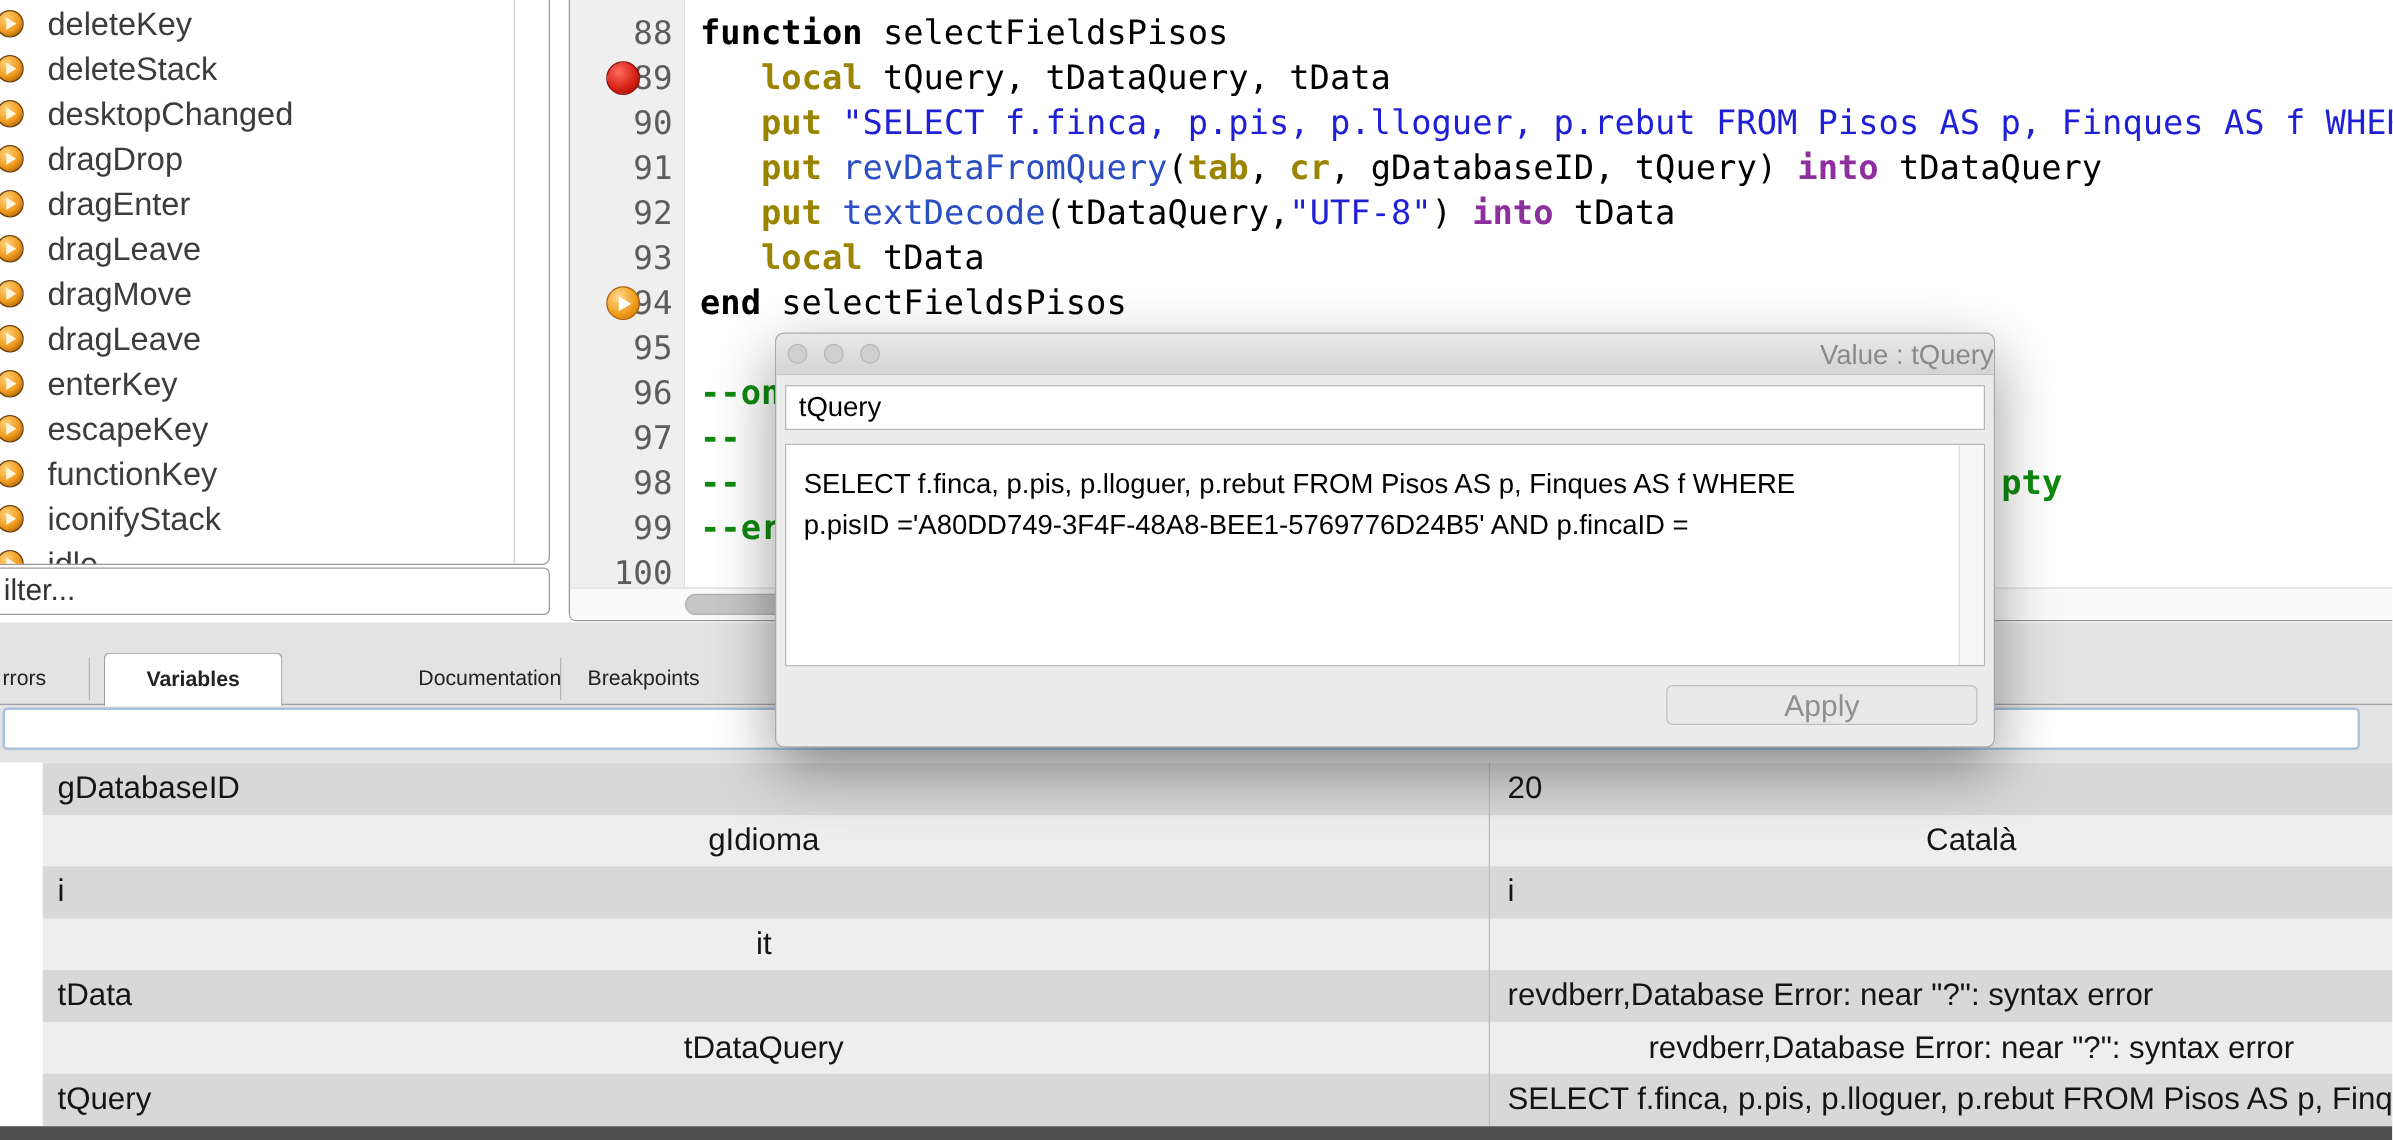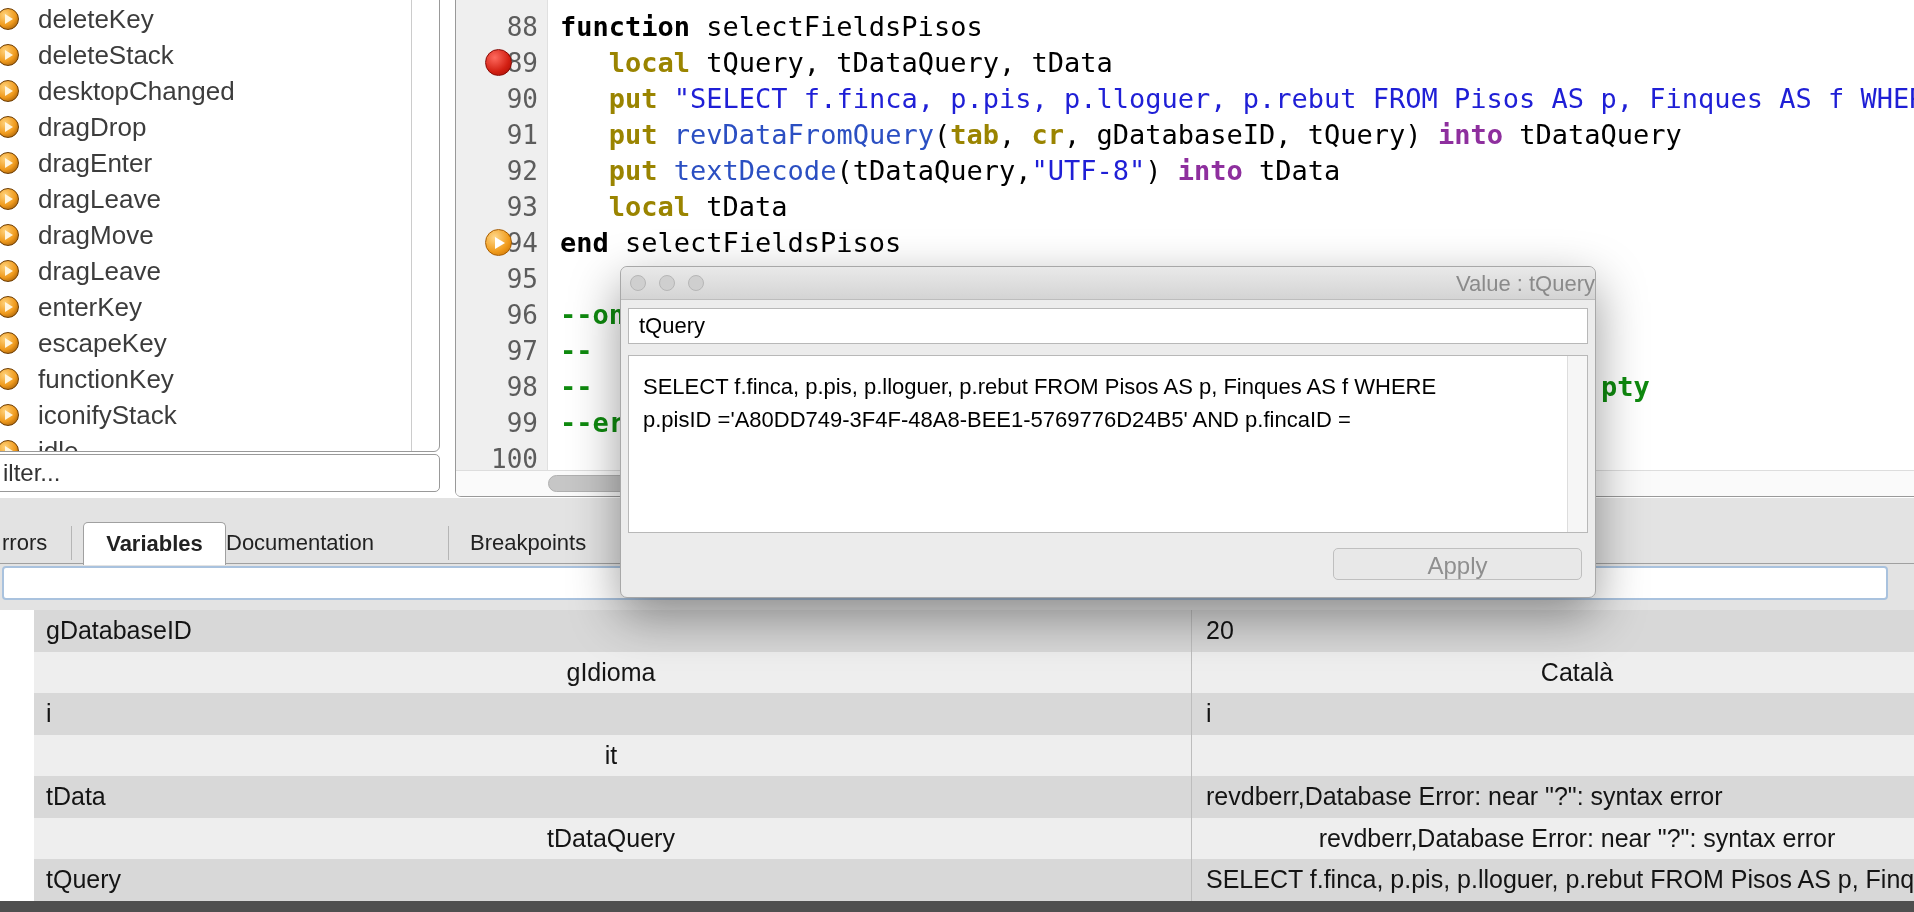--- a/index.html
+++ b/index.html
@@ -52,27 +52,27 @@
   .frag98 { position:absolute; left:1145px; top:380px; height:36px; line-height:36px;
             font-family:"DejaVu Sans Mono", monospace; font-size:27px; font-weight:bold; color:#0f8a0f; }
   .hscrollbar { position:absolute; left:0; right:0; bottom:0; height:26px; background:#fafafa;
                 border-top:1px solid #ddd; }
   .hthumb { position:absolute; left:92px; top:4px; width:503px; height:17px; border-radius:9px;
             background:#c6c6c6; border:1px solid #b0b0b0; }
 
   
   .bottom-panel { position:absolute; left:0; top:498px; width:1914px; height:112px; background:#e3e3e3; }
   .tabbar { position:absolute; left:0; top:24px; width:1914px; height:42px; border-bottom:1px solid #a0a0a0; }
-  .tab { position:absolute; top:0; height:42px; line-height:42px; font-size:22px; color:#222; }
+  .tab { position:absolute; top:0; height:42px; line-height:42px; font-size:17px; color:#222; }
   .tab-errors { left:2px; width:70px; }
   .tab-divider { position:absolute; top:4px; width:1px; height:34px; background:#b5b5b5; }
   .tdiv1 { left:71px; } .tdiv2 { left:448px; }
   .tab-variables { left:83px; width:143px; height:43px; background:#fff; border:1px solid #a0a0a0;
                    border-bottom:none; border-radius:5px 5px 0 0; font-weight:bold; text-align:center; z-index:2; }
-  .tab-documentation { left:226px; width:223px; text-align:left; }
+  .tab-documentation { left:226px; width:223px; text-align:right; }
   .tab-breakpoints { left:449px; width:240px; padding-left:21px; }
   .var-filter { position:absolute; left:2px; top:68px; width:1886px; height:34px; background:#fff;
                 border:2px solid #a9c2de; border-radius:4px; font-size:24px; padding:0 10px;
                 font-family:"Liberation Sans", sans-serif; outline:none; }
 
   
   .var-table { position:absolute; left:16px; top:610px; width:1914px; height:291px; overflow:hidden;margin-left:18px; }
   .vrow { position:relative; height:41.5px; line-height:41.5px; font-size:25px; color:#141414;
           overflow:hidden; white-space:nowrap; }
   .vrow.odd  { background:#d8d8d8; }

